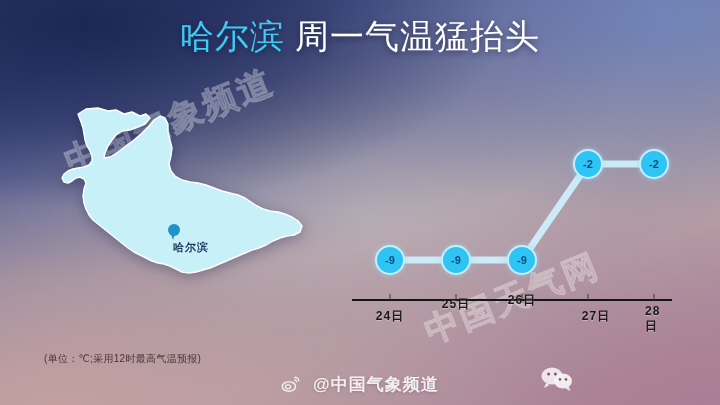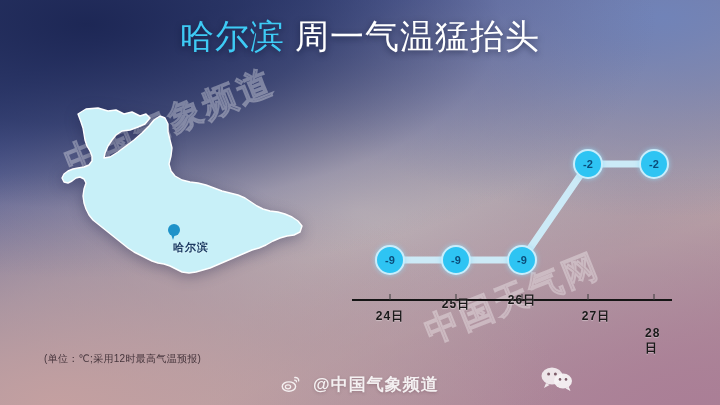--- a/index.html
+++ b/index.html
@@ -160,21 +160,21 @@
     <div class="pt" style="left:38px;top:132px;">-9</div>
     <div class="pt" style="left:104px;top:132px;">-9</div>
     <div class="pt" style="left:170px;top:132px;">-9</div>
     <div class="pt" style="left:236px;top:36px;">-2</div>
     <div class="pt" style="left:302px;top:36px;">-2</div>
 
     <div class="xlab" style="left:38px;top:180px;">24日</div>
     <div class="xlab" style="left:104px;top:168px;">25日</div>
     <div class="xlab" style="left:170px;top:164px;">26日</div>
     <div class="xlab" style="left:244px;top:180px;">27日</div>
-    <div class="xlab" style="left:302px;top:198px;">28日</div>
+    <div class="xlab" style="left:302px;top:176px;">28日</div>
   </div>
 
   <div id="note">(单位：℃;采用12时最高气温预报)</div>
 
   <div id="weibo">
     <span class="logo">
       <svg width="20" height="20" viewBox="0 0 24 24" aria-hidden="true">
         <ellipse cx="9.5" cy="15" rx="8" ry="5.6" fill="none" stroke="rgba(255,255,255,.85)" stroke-width="1.7"></ellipse>
         <ellipse cx="8.4" cy="15.4" rx="3.2" ry="2.3" fill="none" stroke="rgba(255,255,255,.85)" stroke-width="1.5"></ellipse>
         <path d="M16.6 4.2c2.6-.5 5 1.5 4.6 4.1" fill="none" stroke="rgba(255,255,255,.85)" stroke-width="1.7" stroke-linecap="round"></path>

